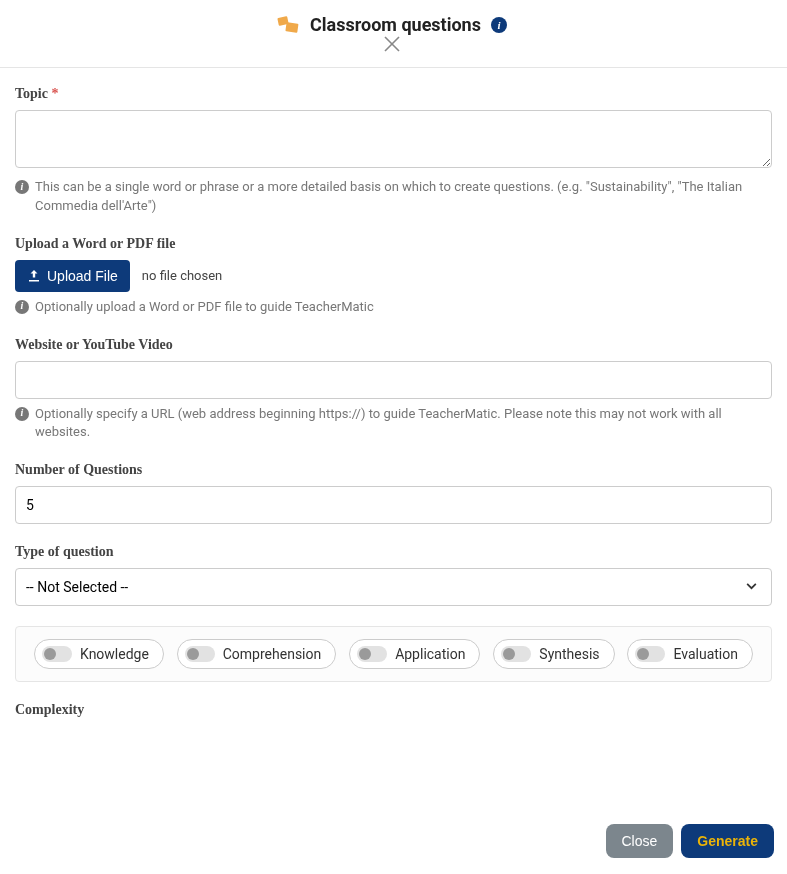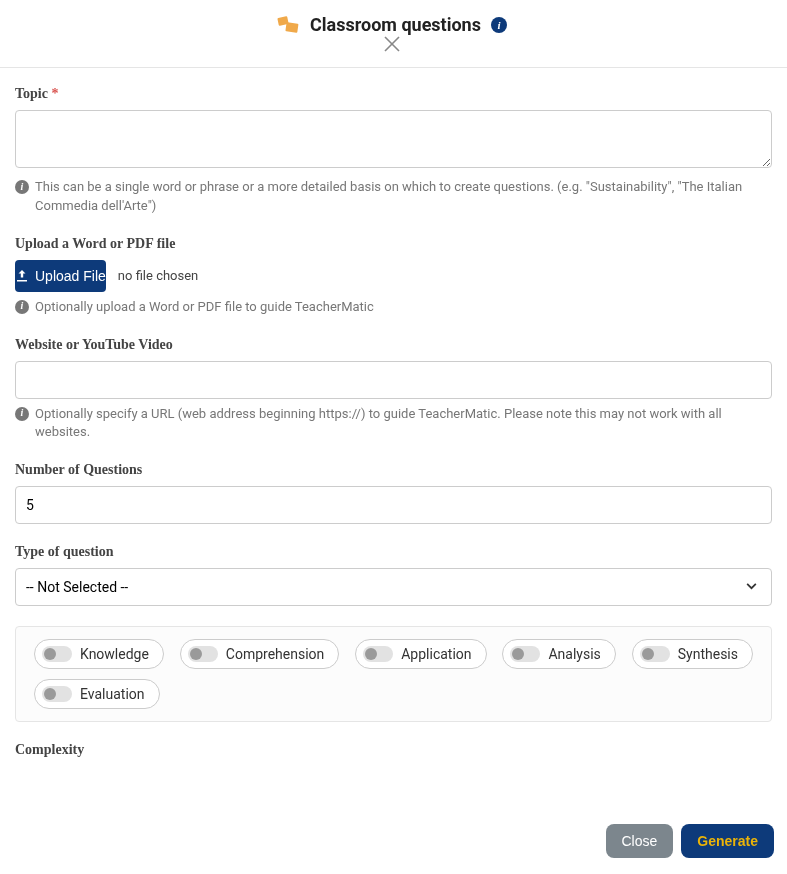--- a/index.html
+++ b/index.html
@@ -19,21 +19,21 @@
   .form-label { display: block; font-size: 14px; font-weight: 700; color: #444; margin-bottom: 8px; font-family: Liberation Serif, serif; }
   .required { color: #d9534f; }
   textarea.form-control { width: 100%; min-height: 58px; padding: 8px 10px; border: 1px solid #ccc; border-radius: 4px; font-size: 14px; font-family: inherit; resize: both; }
   input.form-control, select.form-control { width: 100%; height: 38px; padding: 6px 10px; border: 1px solid #ccc; border-radius: 4px; font-size: 14px; font-family: inherit; background: #fff; }
   select.form-control { appearance: none; -webkit-appearance: none; padding-right: 34px; }
   .select-wrap { position: relative; }
   .select-wrap .chevron { position: absolute; right: 14px; top: 50%; transform: translateY(-50%); pointer-events: none; color: #333; }
   .help-text { font-size: 13px; color: #777; margin-top: 6px; display: flex; align-items: flex-start; gap: 6px; line-height: 1.45; }
   .help-text .info-icon-sm { flex-shrink: 0; display: inline-flex; align-items: center; justify-content: center; width: 14px; height: 14px; border-radius: 50%; background: #777; color: #fff; font-size: 10px; font-weight: 700; font-style: italic; font-family: Georgia, serif; margin-top: 2px; }
   .upload-row { display: flex; align-items: center; gap: 12px; }
-  .btn-upload { background: #0d3a7a; color: #fff; border: none; border-radius: 4px; padding: 8px 0; font-size: 14px; cursor: pointer; display: inline-flex; align-items: center; gap: 6px; }
+  .btn-upload { background: #0d3a7a; color: #fff; border: none; border-radius: 4px; padding: 8px 12px; font-size: 14px; cursor: pointer; display: inline-flex; align-items: center; gap: 6px; }
   .btn-upload svg { width: 14px; height: 14px; }
   .upload-status { font-size: 13px; color: #444; }
   .toggle-container { border: 1px solid #e5e5e5; border-radius: 4px; padding: 12px 18px; display: flex; flex-wrap: wrap; gap: 10px; background: #fcfcfc; justify-content: space-between; }
   .toggle-pill { display: inline-flex; align-items: center; gap: 8px; border: 1px solid #ccc; border-radius: 999px; padding: 6px 14px 6px 7px; background: #fff; }
   .toggle-switch { width: 30px; height: 16px; border-radius: 999px; background: #e2e2e2; position: relative; cursor: pointer; }
   .toggle-switch::after { content: ""; position: absolute; left: 2px; top: 2px; width: 12px; height: 12px; border-radius: 50%; background: #9a9a9a; }
   .toggle-label { font-size: 14px; color: #333; }
   .complexity-box { border: 1px solid #e5e5e5; border-radius: 4px; padding: 10px 10px 6px 10px; display: flex; justify-content: space-between; font-size: 13px; color: #555; }
   .modal-footer { position: absolute; bottom: 0; left: 0; right: 0; padding: 16px 13px; display: flex; justify-content: flex-end; gap: 8px; background: #fff; }
   .btn { border: none; border-radius: 8px; padding: 9px 16px; font-size: 14px; cursor: pointer; }
@@ -129,24 +129,20 @@
       <div class="toggle-pill">
           <span class="toggle-switch"></span>
           <span class="toggle-label">Comprehension</span>
         </div>
       <div class="toggle-pill">
           <span class="toggle-switch"></span>
           <span class="toggle-label">Application</span>
         </div>
       <div class="toggle-pill">
           <span class="toggle-switch"></span>
-          <span class="toggle-label">Analysis</span>
-        </div>
-      <div class="toggle-pill">
-          <span class="toggle-switch"></span>
           <span class="toggle-label">Synthesis</span>
         </div>
       <div class="toggle-pill">
           <span class="toggle-switch"></span>
           <span class="toggle-label">Evaluation</span>
         </div>
     </div>
   </div>
 
   <div class="form-group">

